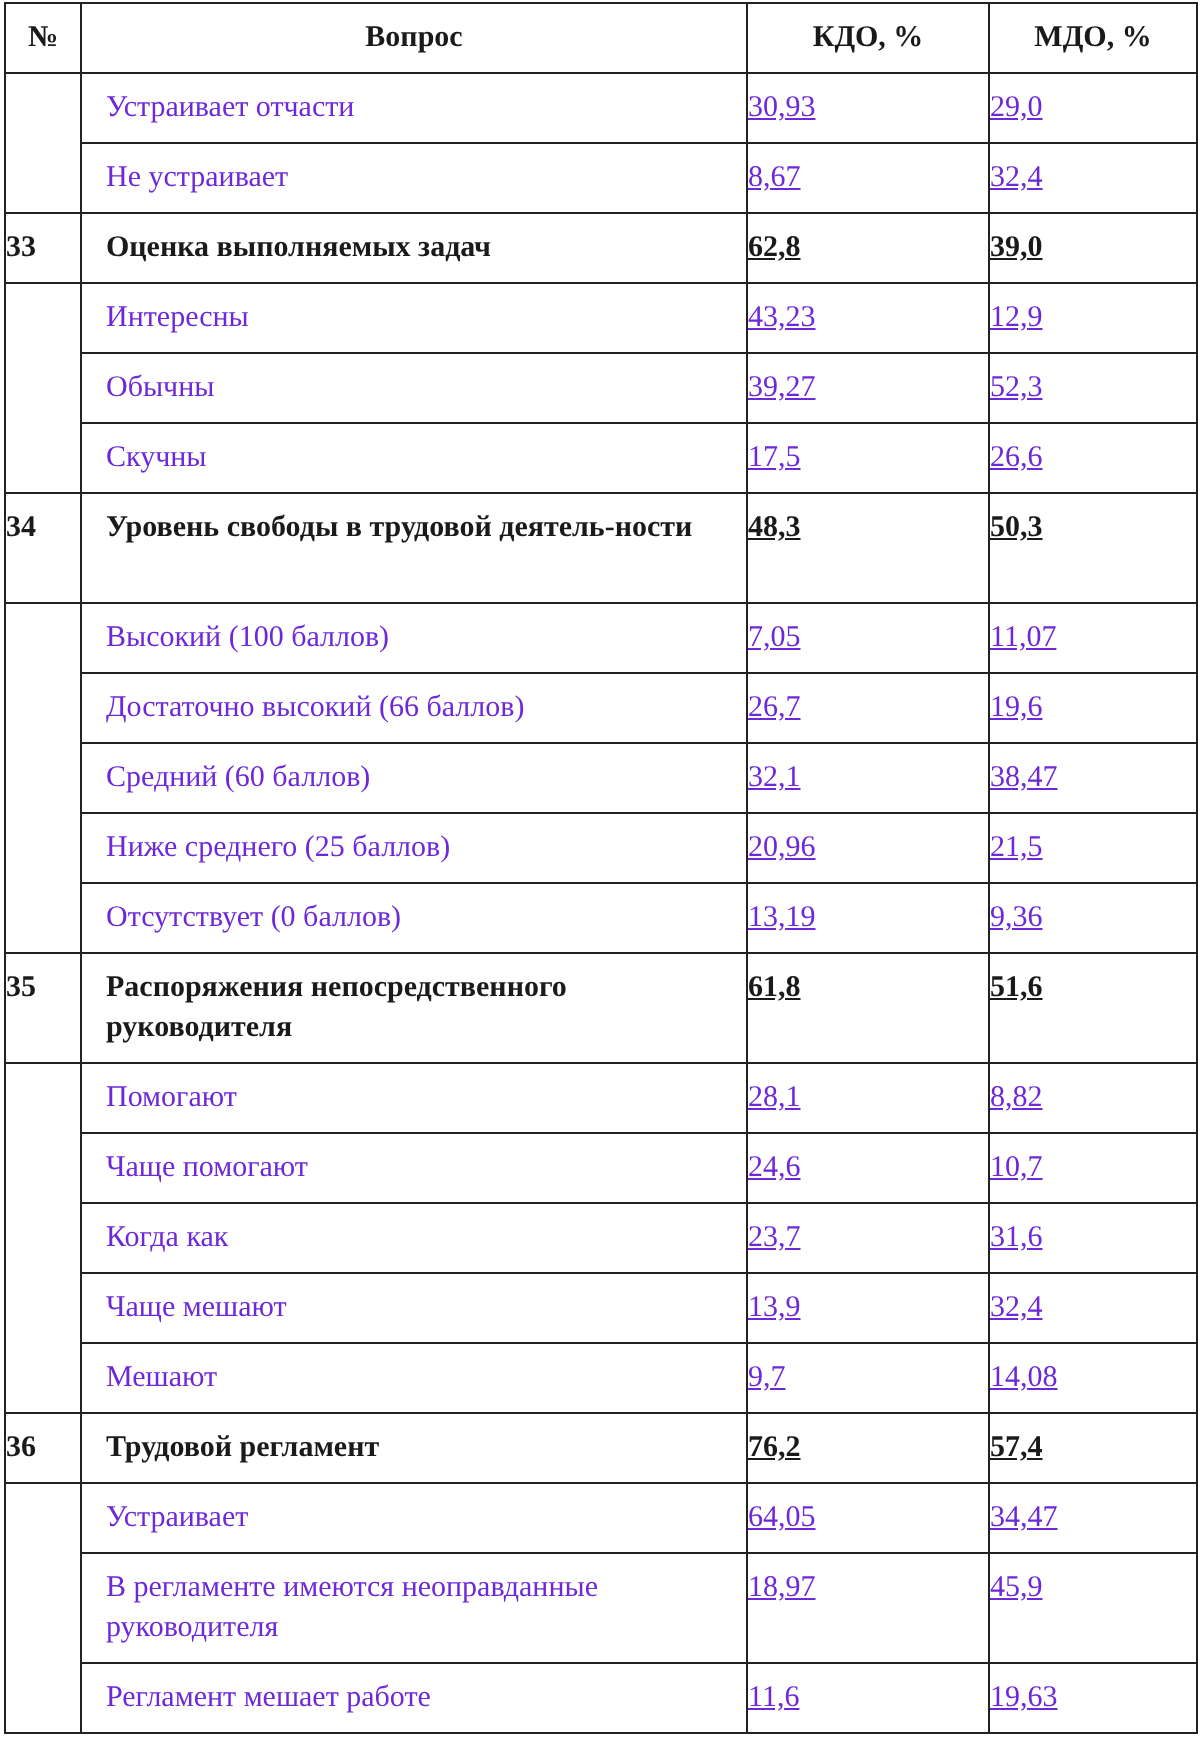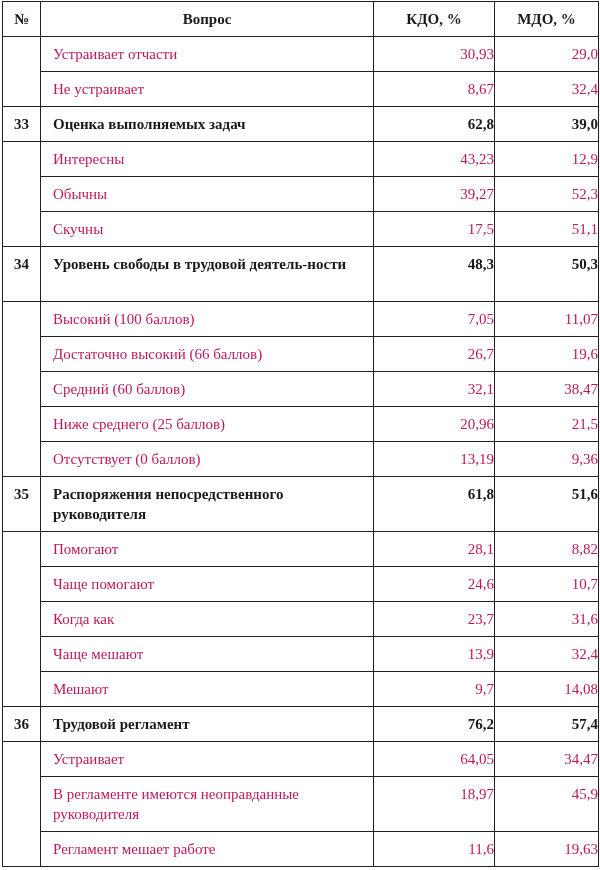--- a/index.html
+++ b/index.html
@@ -37,25 +37,25 @@
 
     th {
       font-weight: bold;
       text-align: center;
       height: 34px;
       vertical-align: middle !important;
     }
     .cell-inner {
       padding: 7px 12px 6px 12px;
     }
-    .num-cell .cell-inner { padding-left: 0; padding-right: 0; text-align: center; }
-    .val { text-align: right; }
+    .num-cell .cell-inner { padding-left: 0; padding-right: 0; text-align: left; }
+    .val { text-align: left; text-decoration: underline; }
     .val .cell-inner { padding-left: 0; padding-right: 0; }
     tr.group td { font-weight: bold; }
-    tr.opt td { color: #be185d; }
+    tr.opt td { color: #6d28d9; }
     tr.r1 td { height: 34px; }
     tr.r2 td { height: 54px; }
   </style>
 </head>
 <body>
 
 <table class="survey">
   <colgroup>
     <col class="c-num">
       <col class="c-q">
@@ -134,21 +134,21 @@
         </td>
     </tr>
     <tr class="opt r1">
       <td>
           <div class="cell-inner">Скучны</div>
         </td>
       <td class="val">
           <div class="cell-inner">17,5</div>
         </td>
       <td class="val">
-          <div class="cell-inner">51,1</div>
+          <div class="cell-inner">26,6</div>
         </td>
     </tr>
 
     <tr class="group r2">
       <td class="num-cell">
           <div class="cell-inner">34</div>
         </td>
       <td>
           <div class="cell-inner">Уровень свободы в трудовой деятель-ности</div>
         </td>

